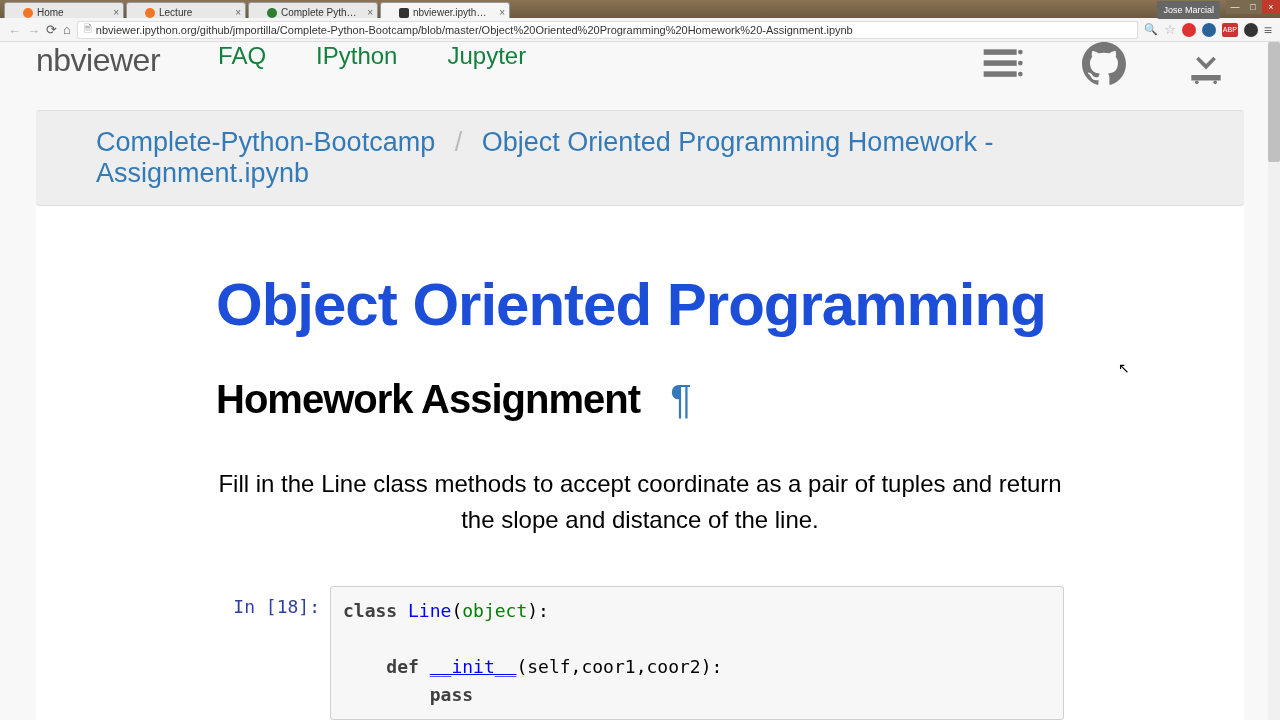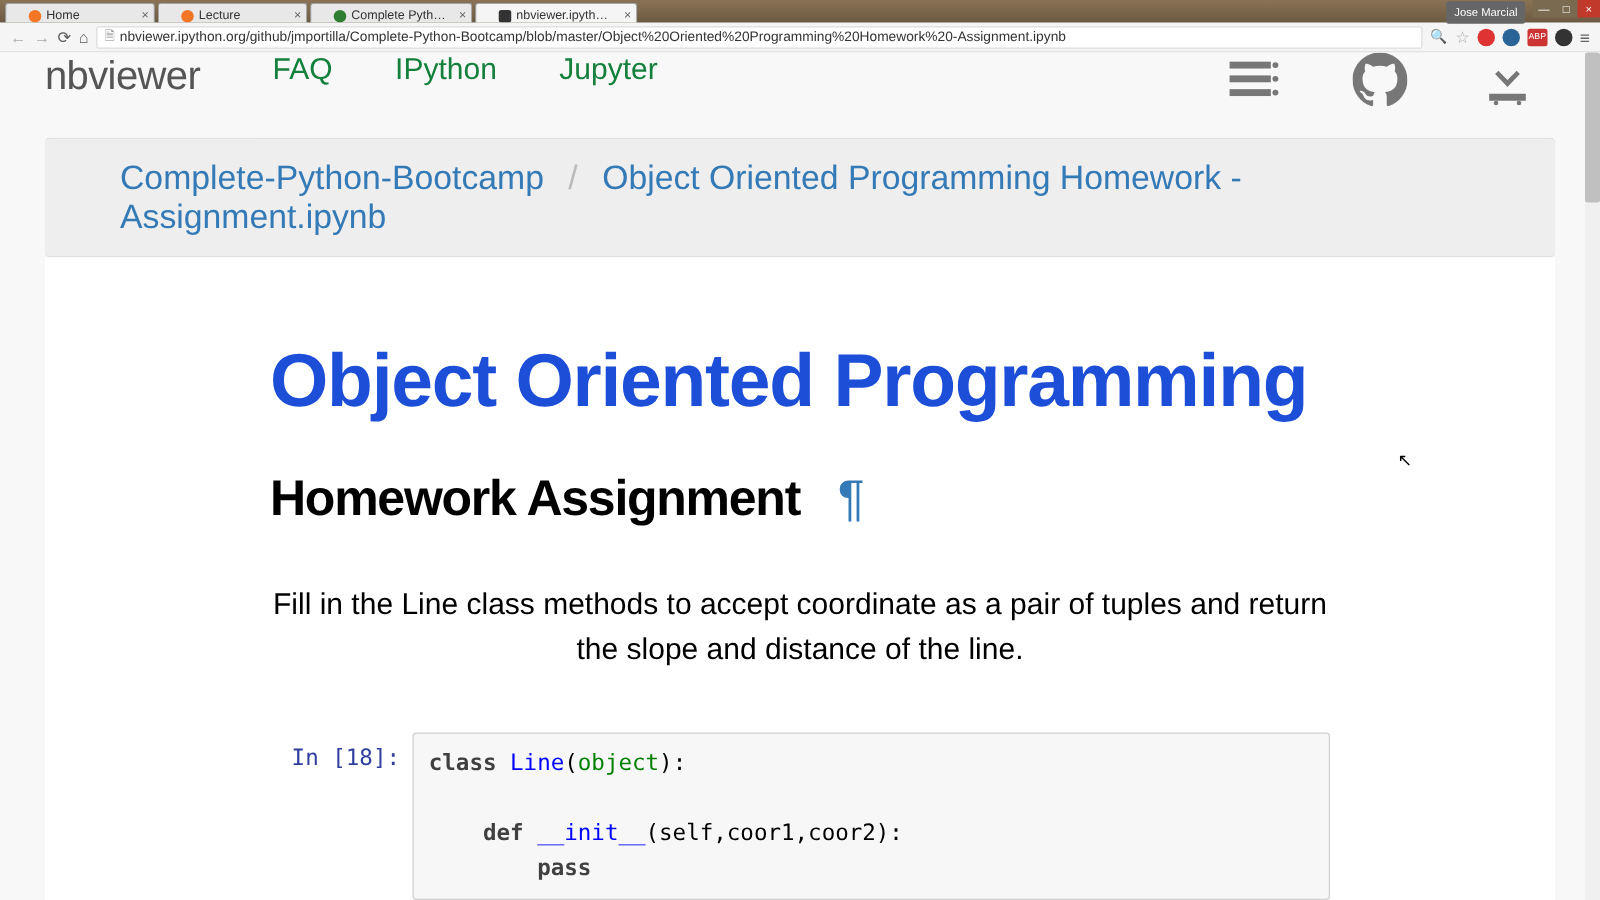--- a/index.html
+++ b/index.html
@@ -49,21 +49,21 @@
 .h2 { font-size: 40px; font-weight: 700; letter-spacing: -1px; color: #000; margin-bottom: 44px; }
 .anchor { color: #337ab7; margin-left: 20px; font-weight: 400; }
 .h3 { font-size: 27px; font-weight: 700; color: #000; margin-bottom: 24px; }
 .para { font-size: 24px; line-height: 1.5; color: #000; margin-bottom: 48px; text-align: center; }
 
 .code-cell { display: flex; gap: 10px; }
 .prompt { font-family: monospace; font-size: 18px; color: #303F9F; text-align: right; width: 104px; padding-top: 10px; flex-shrink: 0; }
 .code-box { flex: 1; border: 1px solid #cfcfcf; border-radius: 3px; background: #f7f7f7; padding: 10px 12px; font-family: Menlo, Consolas, monospace; font-size: 18px; line-height: 1.55; }
 .kw { color: #404040; font-weight: bold; }
 .cls { color: #0000ff; }
-.fn { color: #0000ff; }
+.fn { color: #0000ff; text-decoration: underline; }
 .builtin { color: #008000; }
 
 .scrollbar { position: absolute; right: 0; top: 42px; width: 12px; height: calc(720px - 42px); background: #f0f0f0; }
 .scrollbar-thumb { background: #c0c0c0; width: 100%; height: 120px; border-radius: 2px; }
 
 .cursor { position: absolute; font-size: 14px; color: #000; pointer-events: none; }
 </style>
 </head>
 <body>
 

